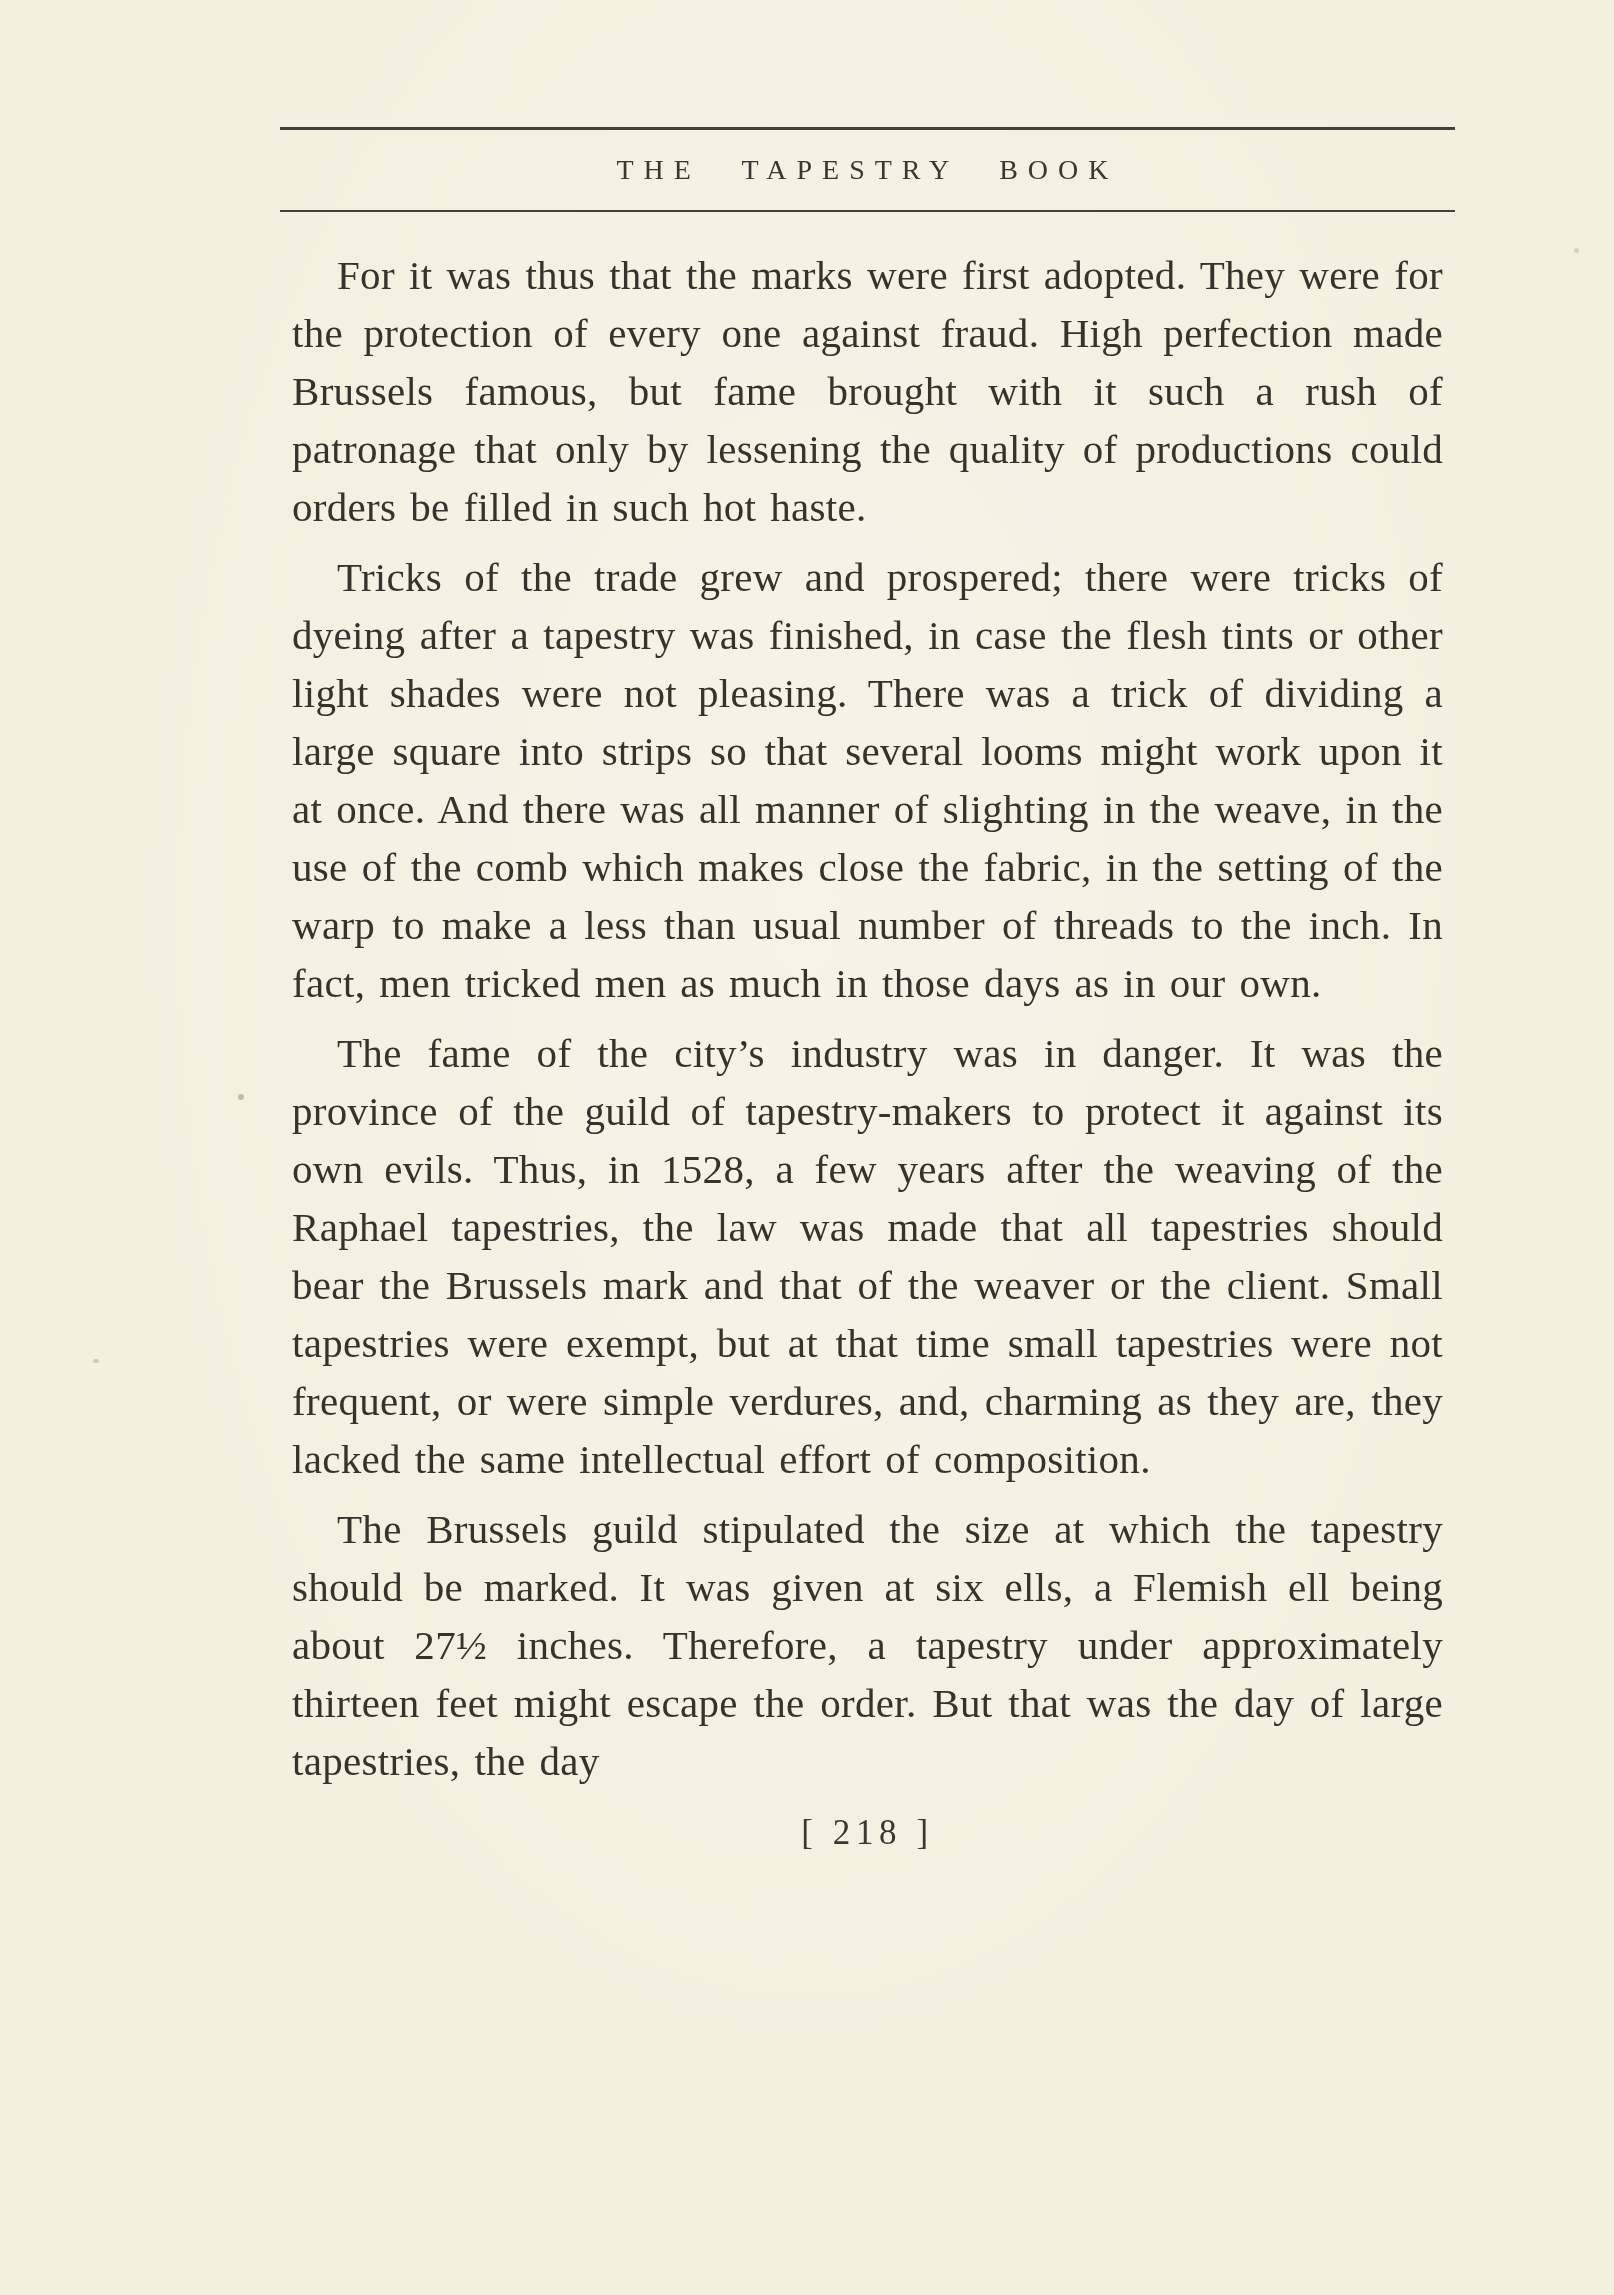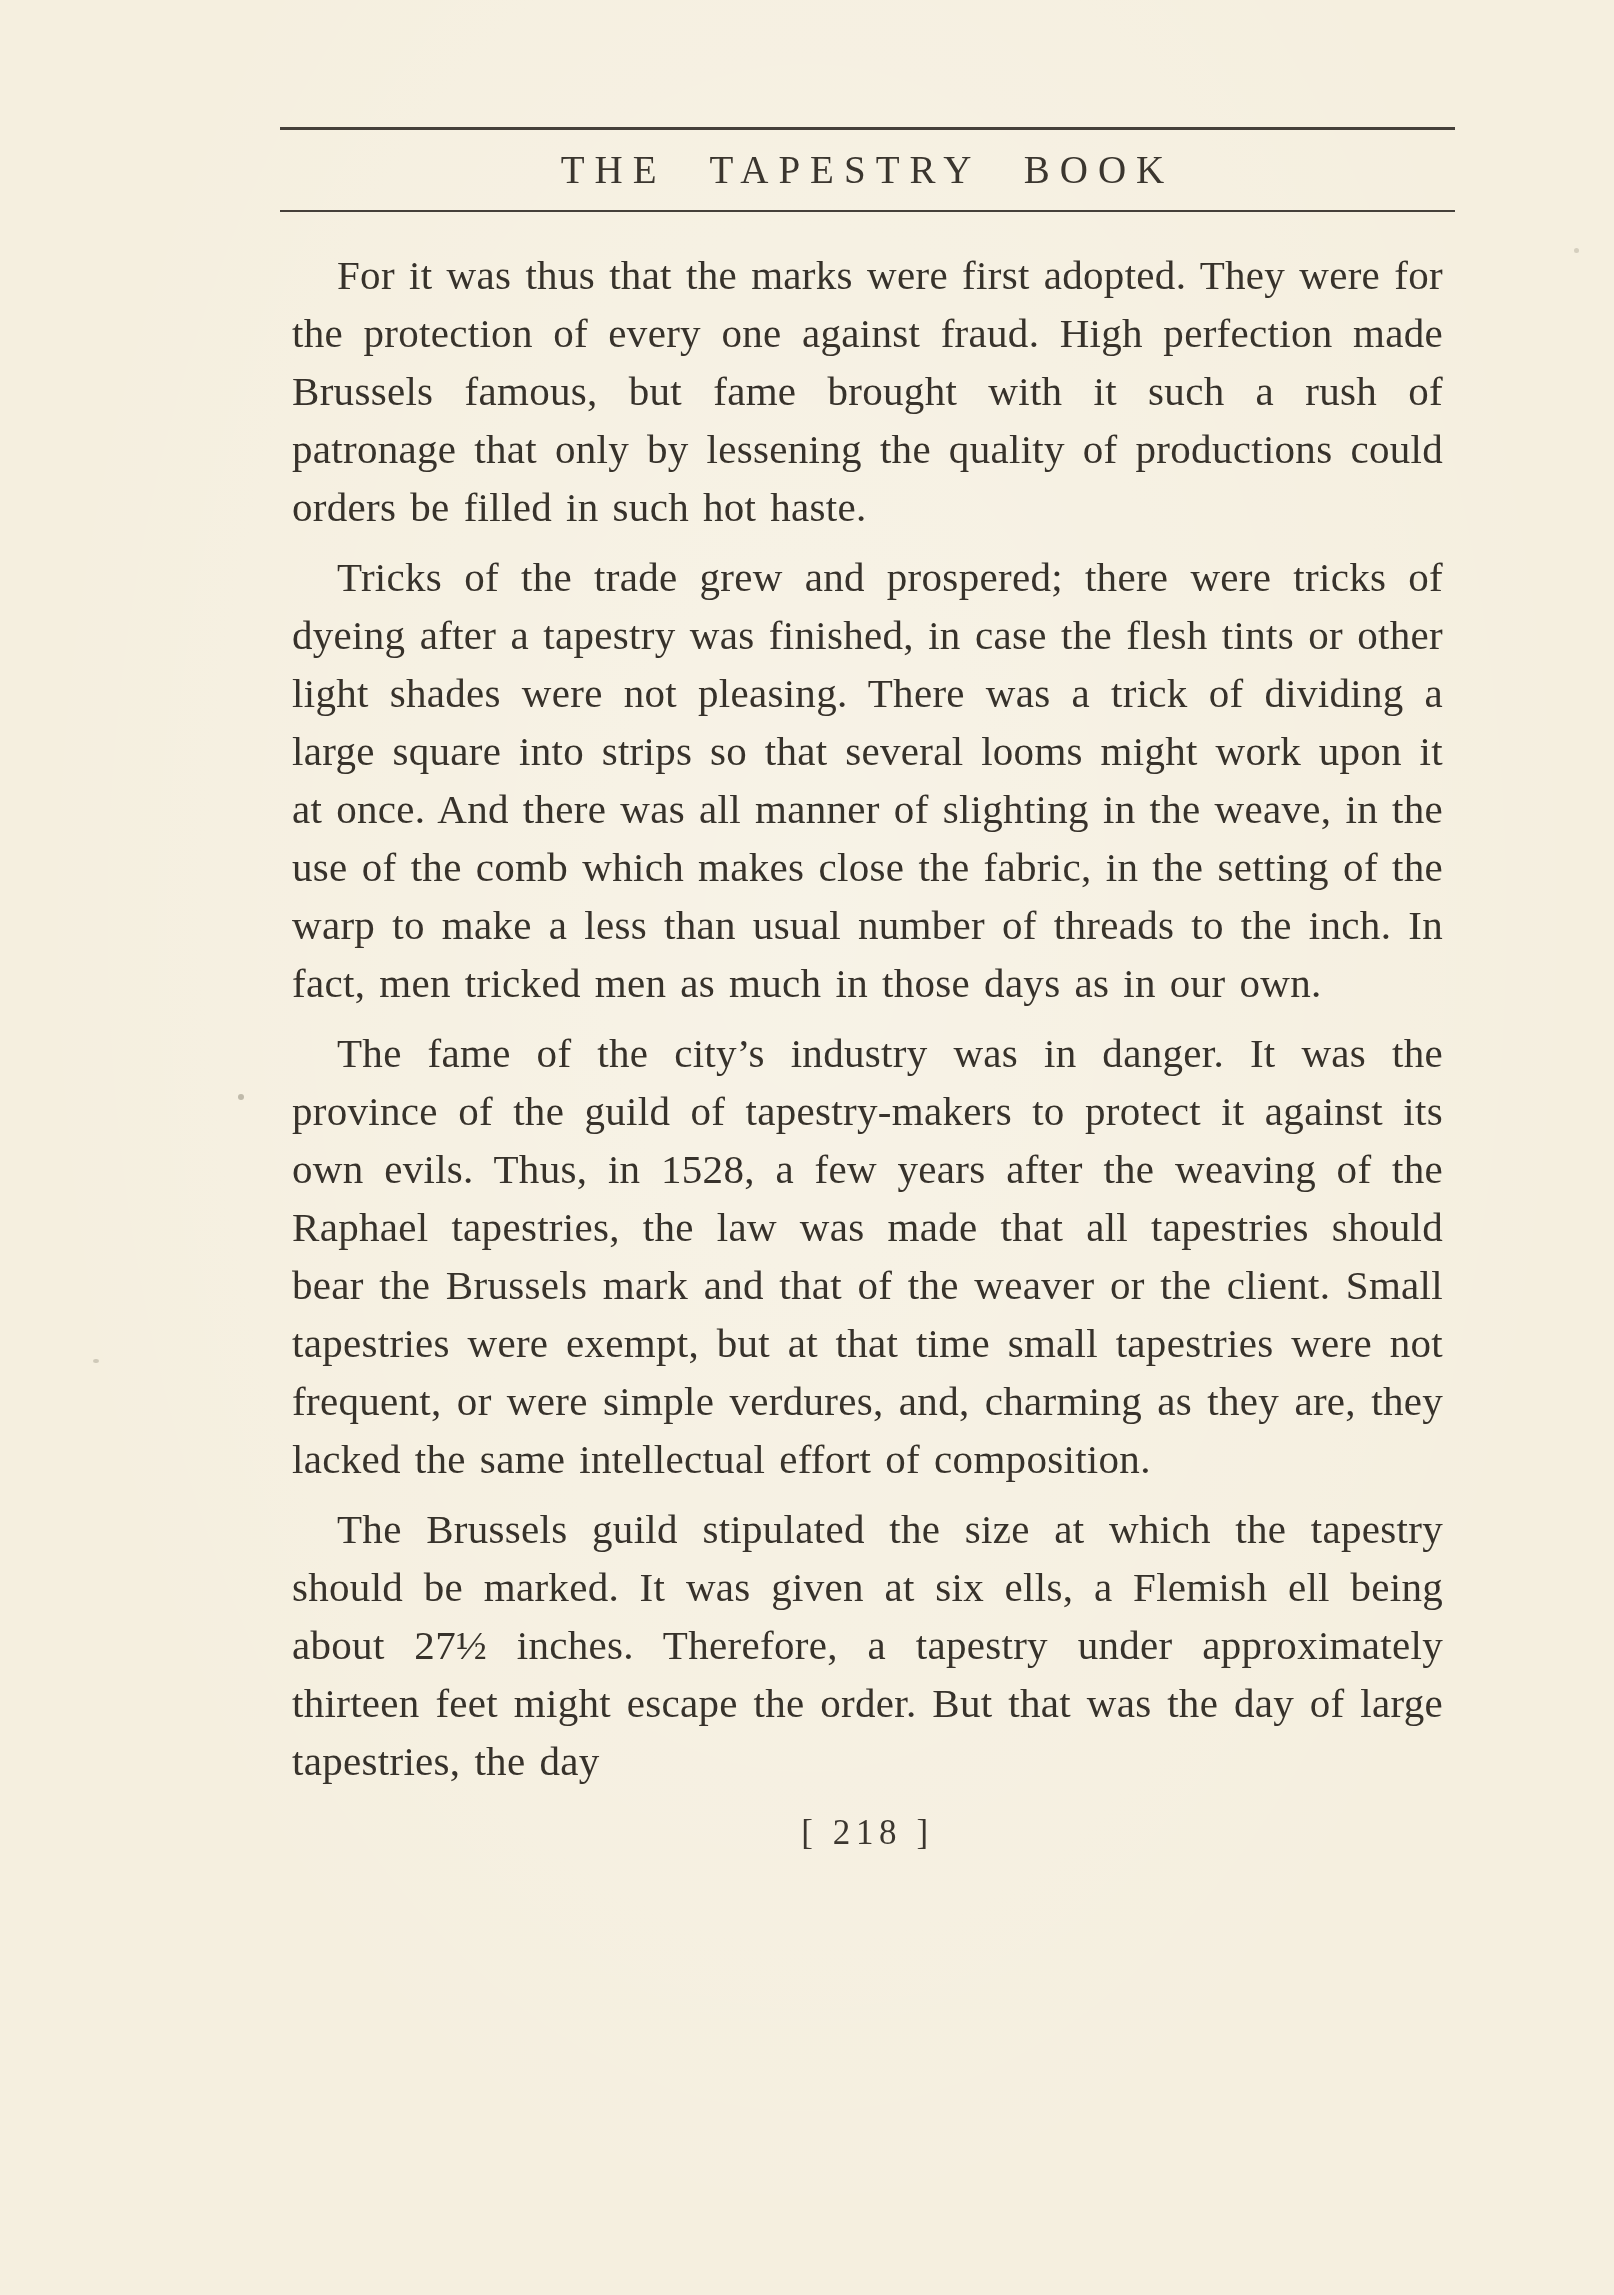--- a/index.html
+++ b/index.html
@@ -28,21 +28,21 @@
     top: 127px;
     width: 1175px;
   }
   .rule {
     background: #45403a;
   }
   .rule-top { height: 2.8px; }
   .rule-bottom { height: 2.1px; }
   .running-head {
     text-align: center;
-    font-size: 39px;
+    font-size: 28px;
     line-height: 44px;
     padding: 18.3px 0 18.3px 0;
     letter-spacing: 10px;
     word-spacing: 24px;
     color: #3b362f;
   }
   .body-text {
     margin-top: 34px;
     font-size: 41px;
     line-height: 58px;

